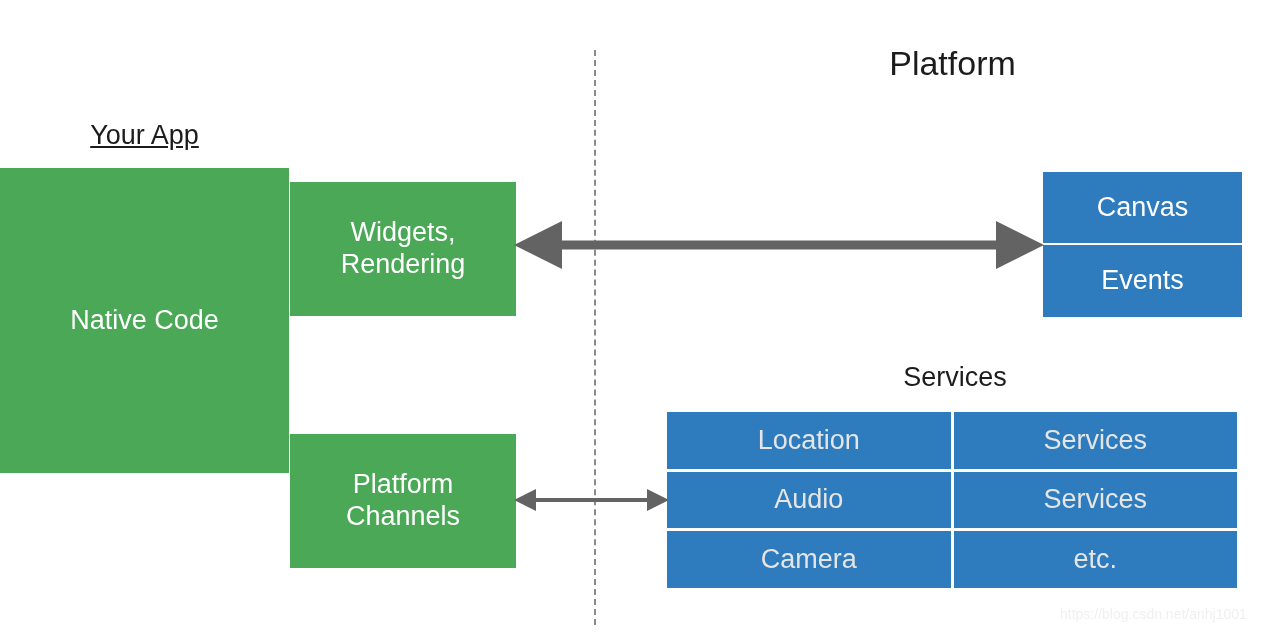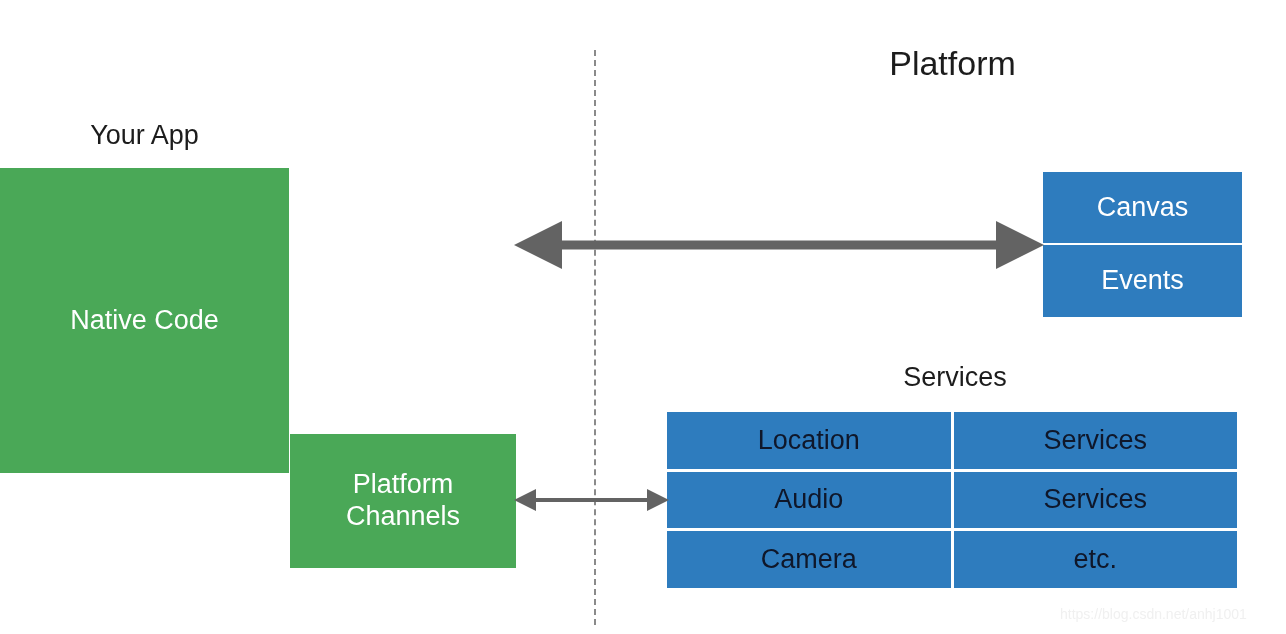--- a/index.html
+++ b/index.html
@@ -56,20 +56,21 @@
   #platform-channels {
     left: 290px; top: 434px;
     width: 226px; height: 134px;
     font-size: 27px;
   }
 
   #your-app-caption {
     left: 32px; top: 120px;
     width: 225px;
     font-size: 27px;
+    text-decoration: underline;
   }
   #platform-caption {
     left: 790px; top: 44px;
     width: 325px;
     font-size: 34px;
   }
   #services-caption {
     left: 845px; top: 362px;
     width: 220px;
     font-size: 27px;
@@ -94,21 +95,21 @@
     left: 667px; top: 412px;
     width: 570px; height: 176px;
     display: grid;
     grid-template-columns: 1fr 1fr;
     grid-template-rows: 1fr 1fr 1fr;
     gap: 3px;
     background: #ffffff;
   }
   #services-table .cell {
     background: #2e7cbe;
-    color: #0f172a;
+    color: #e5e5e5;
     display: flex;
     align-items: center;
     justify-content: center;
     font-size: 27px;
   }
 
   
   #dashed-divider {
     position: absolute;
     left: 594px; top: 50px;
@@ -141,20 +142,22 @@
   <div id="dashed-divider"></div>
 
   <div class="caption" id="your-app-caption">Your App</div>
 
   <div class="caption" id="platform-caption">Platform</div>
 
   <div class="caption" id="services-caption">Services</div>
 
   <div class="box green" id="native-code">Native Code</div>
 
+  <div class="box green" id="widgets-rendering">Widgets,
+Rendering</div>
 
   <div class="box green" id="platform-channels">Platform
 Channels</div>
 
   <div class="box blue" id="canvas-box">Canvas</div>
 
   <div class="box blue" id="events-box">Events</div>
 
   <div id="services-table">
     <div class="cell">Location</div>

